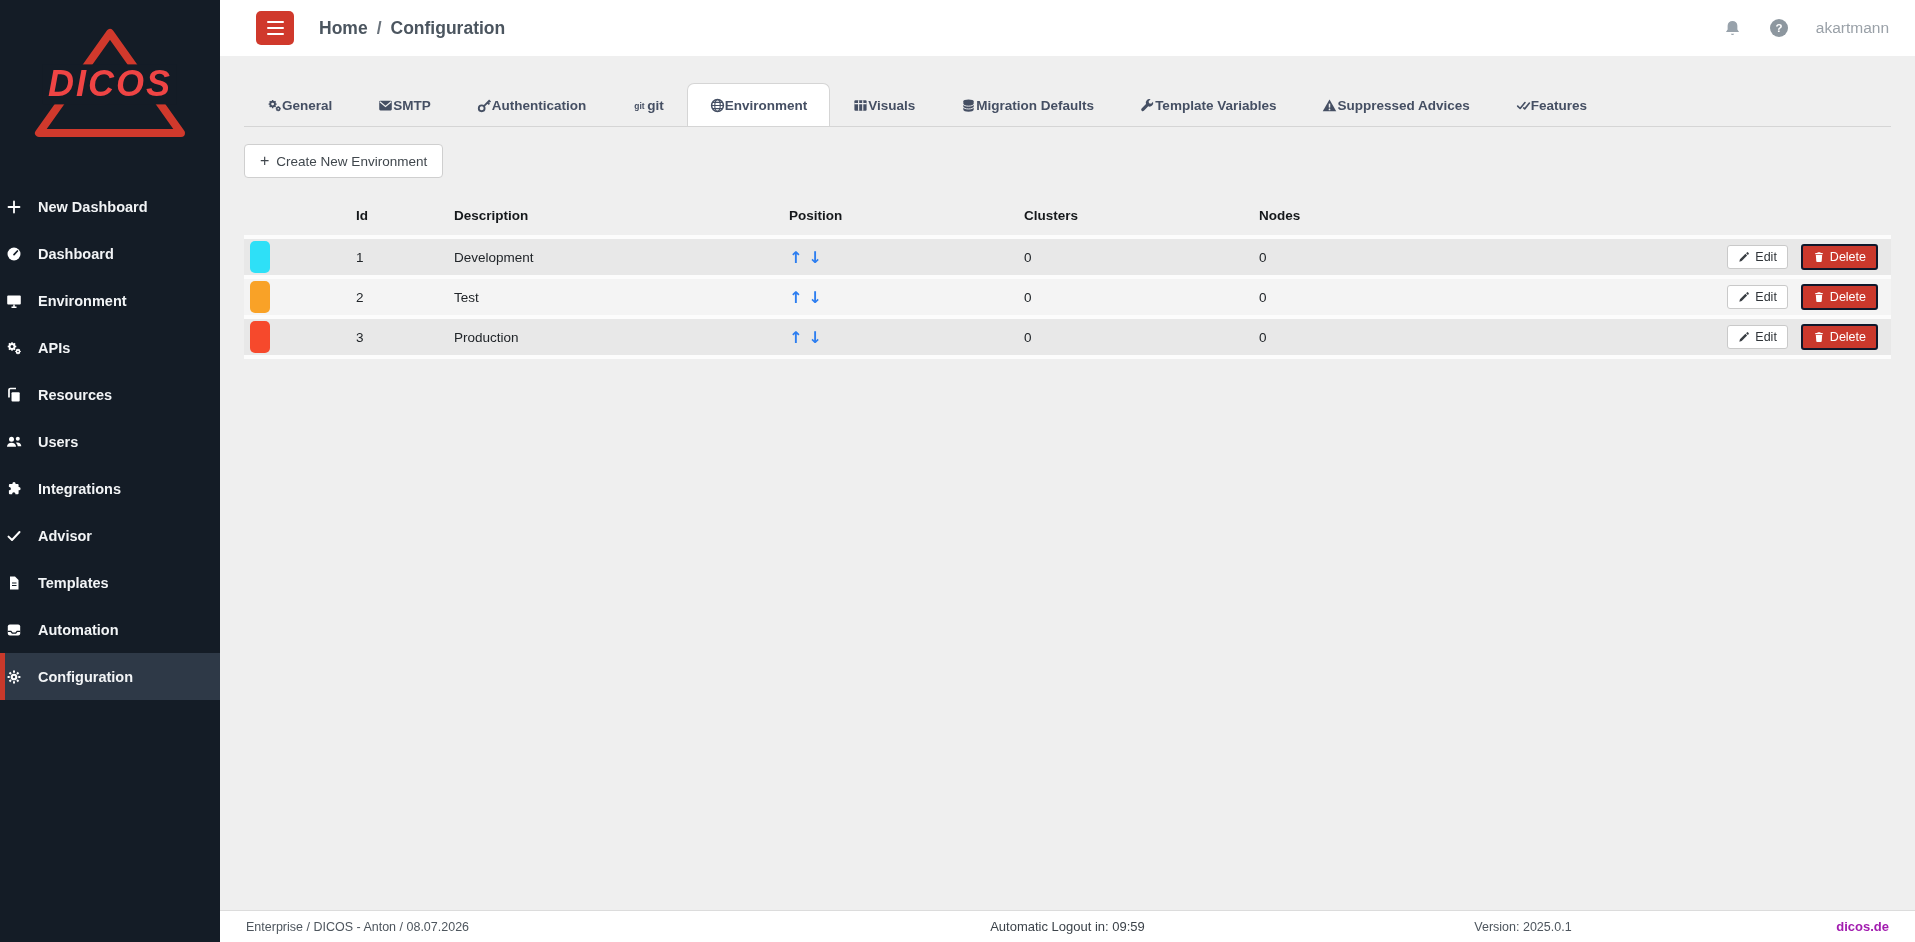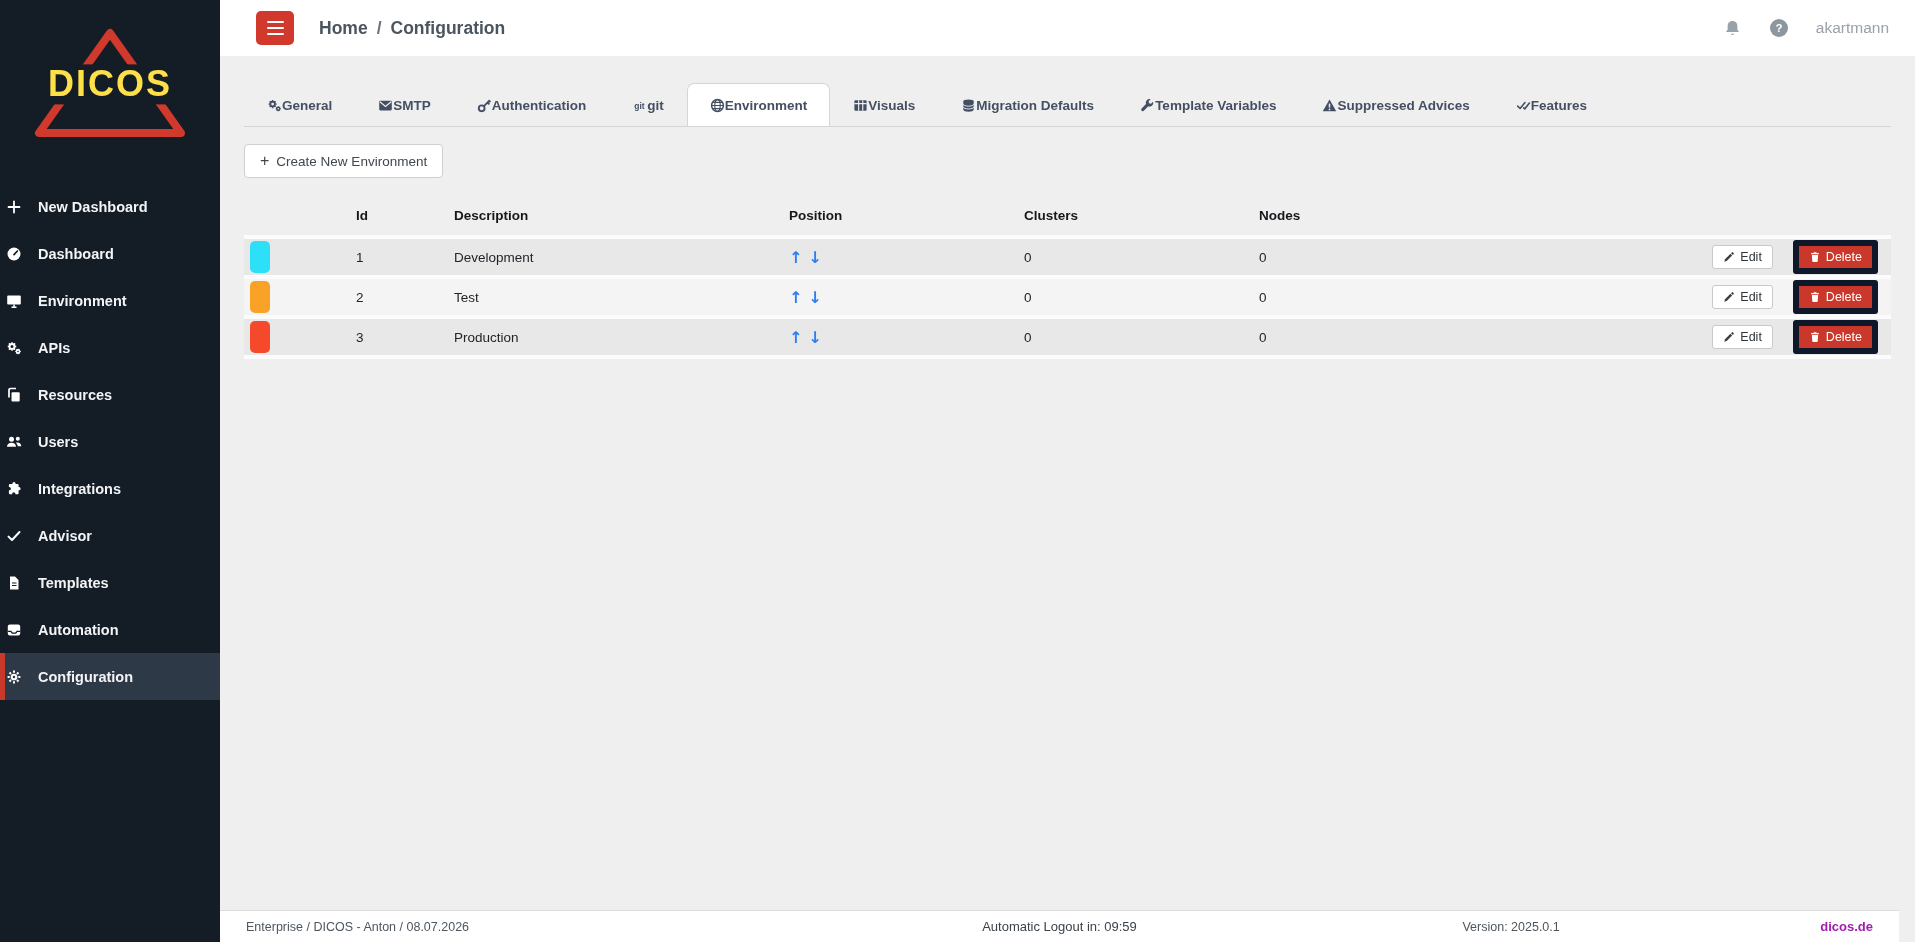--- a/index.html
+++ b/index.html
@@ -13,22 +13,22 @@
   
   .sidebar {
     position:fixed; left:0; top:0; width:220px; height:942px;
     background:#141c26; z-index:10;
   }
   .logo-block { height:162px; display:flex; align-items:center; justify-content:center; padding-top:10px; }
   .logo-wrap { position:relative; width:170px; height:122px; }
   .logo-wrap svg { position:absolute; inset:0; }
   .logo-text {
     position:absolute; left:50%; top:50%; transform:translate(-50%,-54%);
-    font-size:36px; font-weight:bold; letter-spacing:2px; color:#fde047;
-    background:#141c26; padding:2px 5px; line-height:1;
+    font-size:36px; font-weight:bold; letter-spacing:2px; color:#ef4444;
+    background:#141c26; padding:2px 5px; line-height:1;font-style:italic;
   }
   .nav { margin-top:21px; }
   .nav-item {
     display:flex; align-items:center; height:47px; 
     color:#f2f4f6; font-size:14.5px; font-weight:bold; text-decoration:none;
     cursor:pointer; border-left:5px solid transparent;
   }
   .nav-item.active { background:#2e3947; border-left-color:#c8392b; }
   .nav-icon { width:18px; height:16px; margin-right:15px; display:inline-flex; align-items:center; justify-content:center; color:#fff; flex:none; }
   .nav-icon svg { width:16px; height:16px; }
@@ -95,27 +95,27 @@
   .pos-arrows a + a { margin-left:2px; }
   .actions-cell { text-align:right; padding-right:13px; white-space:nowrap; }
   .btn-edit {
     display:inline-flex; align-items:center; gap:5px; background:#fff;
     border:1px solid #c9c9c9; border-radius:3px; padding:4px 10px;
     font-size:12.5px; color:#2e3338; cursor:pointer; font-family:inherit;
   }
   .btn-edit svg { width:12px; height:12px; color:#3a3f44; }
   .btn-delete {
     display:inline-flex; align-items:center; gap:5px; background:#ca382c;
-    border:6px solid #0f172a; border-radius:3px; padding:4px 10px;
-    font-size:12.5px; color:#fff; cursor:pointer; margin-left:20px; font-family:inherit;
+    border:2px solid #0f172a; border-radius:3px; padding:4px 10px;
+    font-size:12.5px; color:#fff; cursor:pointer; margin-left:13px; font-family:inherit;
   }
   .btn-delete svg { width:12px; height:12px; color:#fff; }
   
   .footer {
-    position:fixed; left:220px; right:16px; bottom:0; height:32px;
+    position:fixed; left:220px; right:0; bottom:0; height:32px;
     background:#fff; border-top:1px solid #dcdcdc;
     display:flex; align-items:center; padding:0 26px;
     font-size:12.5px; color:#4e565e;
   }
   .footer-center { position:absolute; left:50%; transform:translateX(-50%); color:#3c434a; font-size:13px; }
   .footer-version { position:absolute; left:74%; }
   .footer-link { margin-left:auto; font-weight:bold; font-size:13px; color:#a21caf; text-decoration:none; cursor:pointer; }
 </style>
 </head>
 <body>

